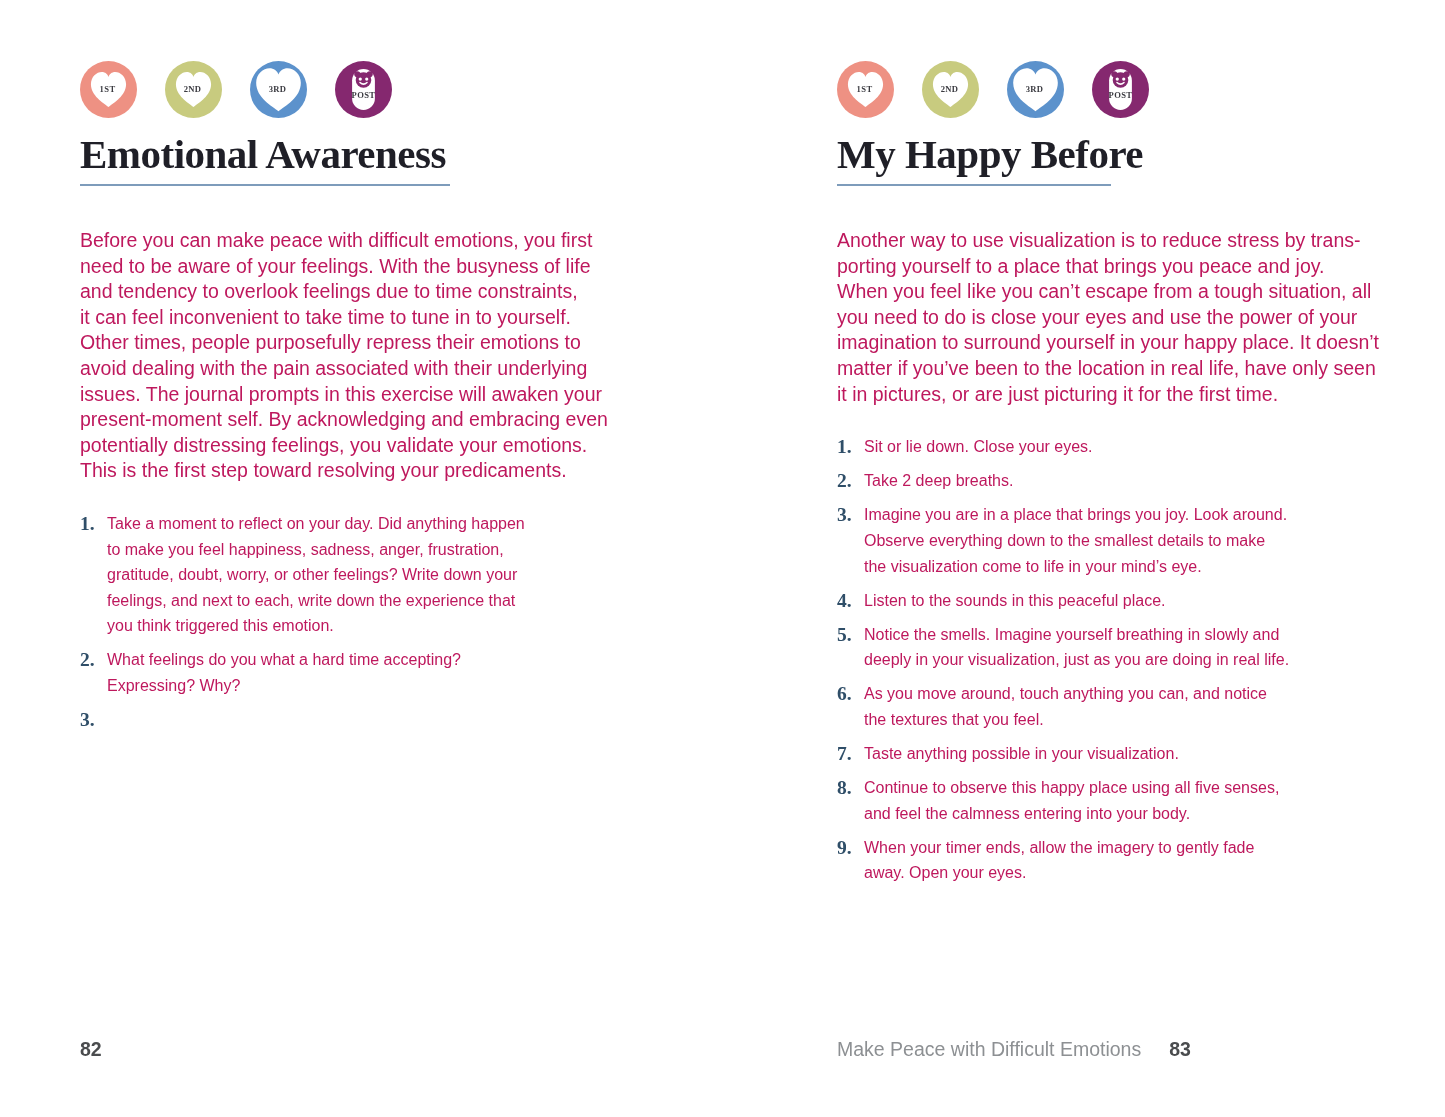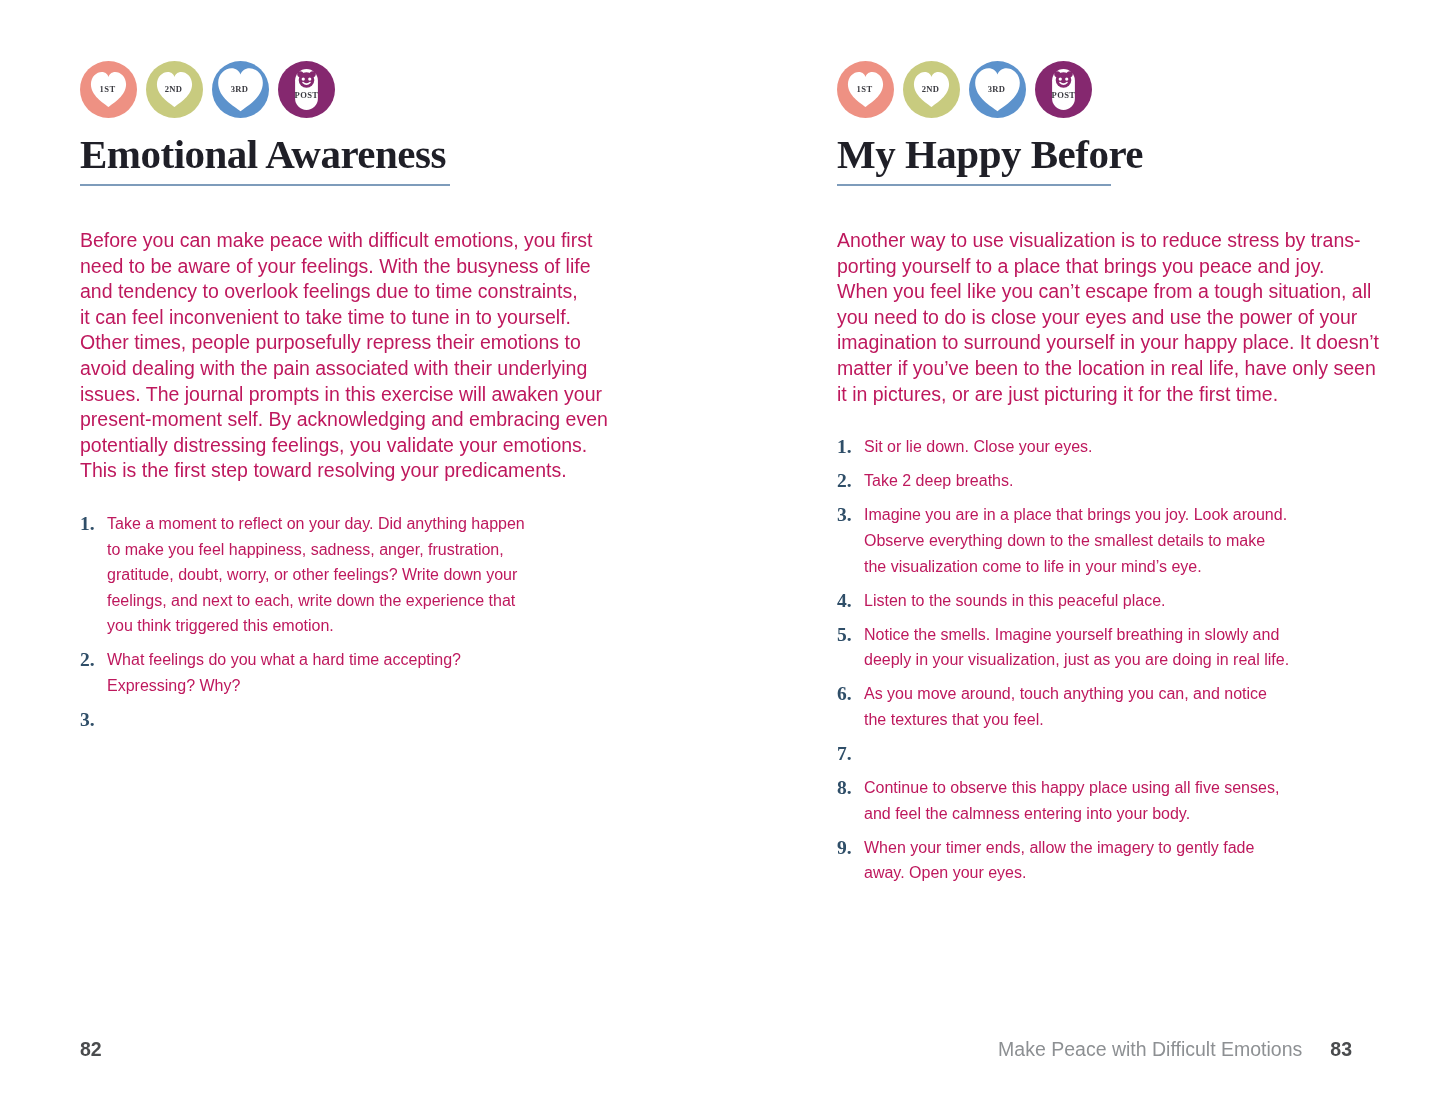--- a/index.html
+++ b/index.html
@@ -8,21 +8,21 @@
     background:#ffffff;
     font-family:"Liberation Sans", sans-serif;
     position:relative;
     overflow:hidden;
   }
   .spread { position:absolute; inset:0; }
   .page { position:absolute; top:0; height:1117px; width:545px; }
   .page-left  { left:80px; }
   .page-right { left:837px; }
 
-  .badge-row { margin-top:61px; display:flex; gap:9px; height:57px; }
+  .badge-row { margin-top:61px; display:flex; gap:28px; height:57px; }
   .badge { width:57px; height:57px; display:block; }
   .badge-label {
     font-family:"Liberation Serif", serif;
     font-weight:700;
     font-size:9px;
     letter-spacing:0.4px;
     fill:#3a3a40;
   }
 
   .page-title {
@@ -64,21 +64,21 @@
     white-space:pre-line;
   }
 
   .page-footer {
     position:absolute;
     top:1038px; left:0; right:14px;
     display:flex; align-items:baseline;
     font-size:19.5px;
   }
   .footer-left  { justify-content:flex-start; gap:33px; }
-  .footer-right { justify-content:flex-end; gap:28px; padding-right:16px; }
+  .footer-right { gap:28px; padding-right:16px; }
   .page-num    { color:#4a4c4e; font-weight:700; }
   .footer-title{ color:#8d9093; }
 </style>
 </head>
 <body>
 
 <div class="spread">
 
   <section class="page page-left">
 
@@ -219,20 +219,21 @@
         <span class="txt">Notice the smells. Imagine yourself breathing in slowly and
 deeply in your visualization, just as you are doing in real life.</span>
       </li>
       <li>
         <span class="num">6.</span>
         <span class="txt">As you move around, touch anything you can, and notice
 the textures that you feel.</span>
       </li>
       <li>
         <span class="num">7.</span>
+        <span class="txt">Taste anything possible in your visualization.</span>
       </li>
       <li>
         <span class="num">8.</span>
         <span class="txt">Continue to observe this happy place using all five senses,
 and feel the calmness entering into your body.</span>
       </li>
       <li>
         <span class="num">9.</span>
         <span class="txt">When your timer ends, allow the imagery to gently fade
 away. Open your eyes.</span>

